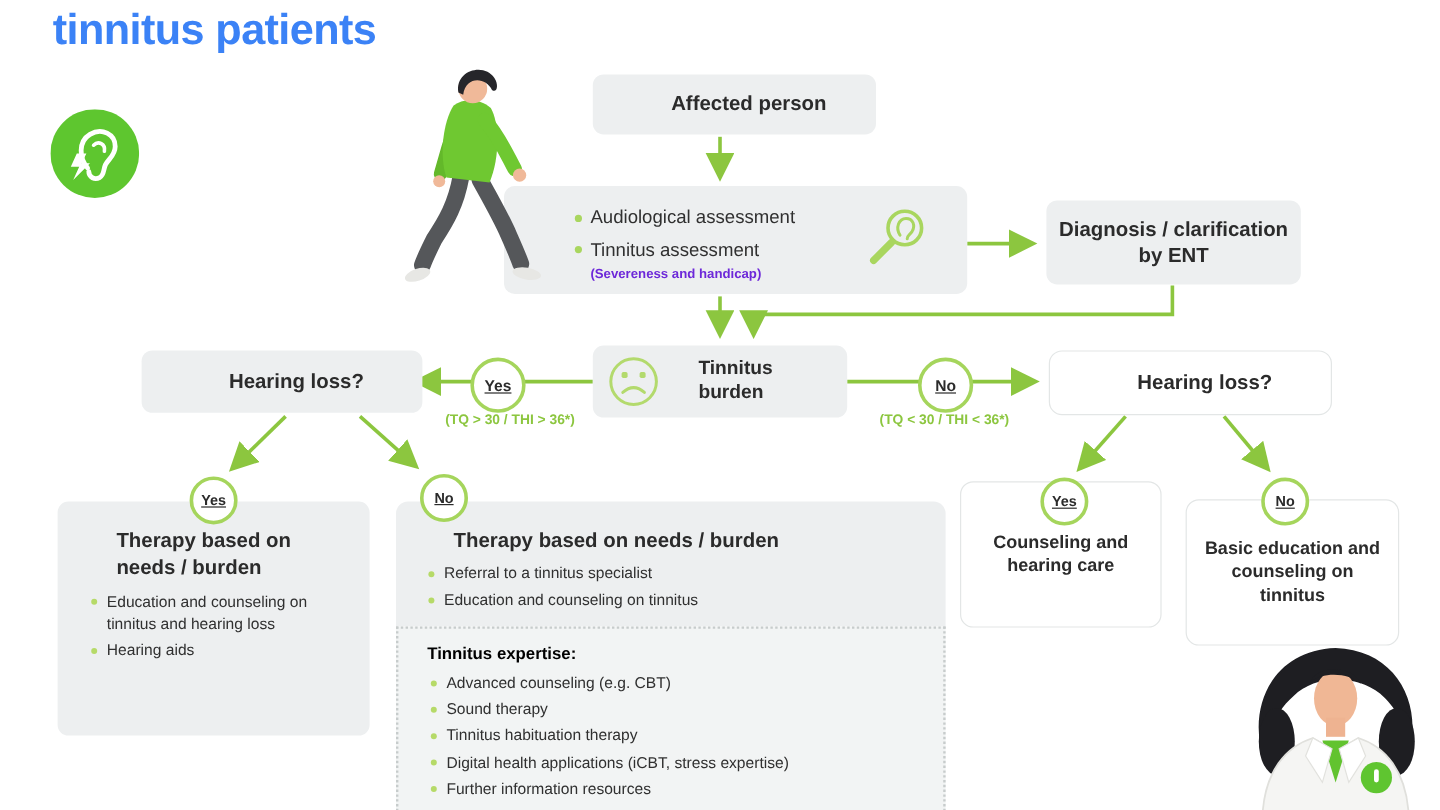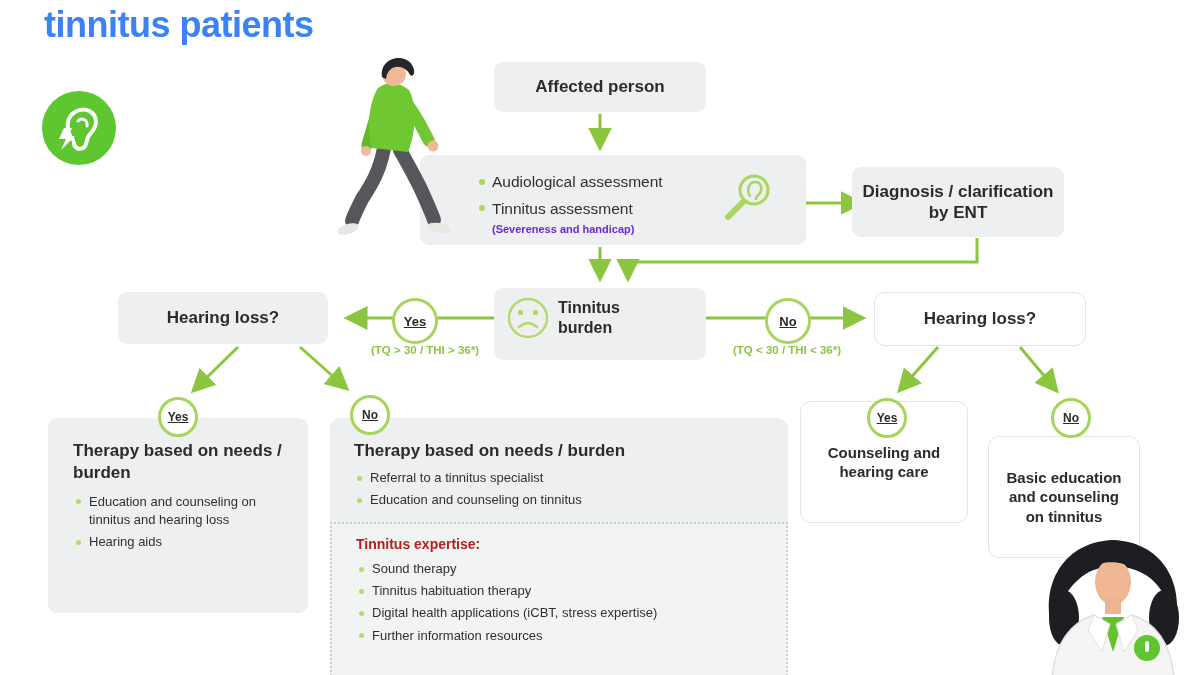--- a/index.html
+++ b/index.html
@@ -17,21 +17,21 @@
   
   #connectors{left:0;top:0;z-index:1;}
   
   .box-gray{
     position:absolute;background:#edeff0;border-radius:9px;z-index:2;
   }
   .box-white{
     position:absolute;background:#ffffff;border:1.5px solid #e3e6e6;border-radius:11px;z-index:2;
   }
   .center{display:flex;align-items:center;justify-content:center;text-align:center;}
-  .t-bold{font-weight:bold;color:#2b2b2b;}
+  .t-bold{font-weight:bold;color:#2b2b2b;padding-left:24px;}
   .fs17{font-size:17px;line-height:1.25;}
   .fs15{font-size:15px;line-height:1.3;}
   
   .decision{
     position:absolute;background:#ffffff;border:3px solid #a5d55c;border-radius:50%;
     display:flex;align-items:center;justify-content:center;
     font-weight:bold;color:#2b2b2b;z-index:3;text-decoration:underline;
   }
   .decision.mid{width:40px;height:40px;font-size:13px;}
   .decision.small{width:34px;height:34px;font-size:12px;}
@@ -53,21 +53,21 @@
   ul.bullets.big li::before{width:6px;height:6px;background:#a9d65f;}
   .assess-note{
     font-weight:bold;font-size:11px;color:#6d28d9;padding-left:16px;margin-top:-1px;
   }
   
   .expertise{
     position:absolute;left:330px;top:522px;width:458px;height:154px;
     background:#f2f4f4;border:2px dotted #c7cccc;border-bottom:none;
     box-sizing:border-box;z-index:2;padding:12px 0 0 24px;
   }
-  .expertise-title{font-weight:bold;font-size:14px;margin-bottom:8px;color:#b91c1c;}
+  .expertise-title{font-weight:bold;font-size:14px;margin-bottom:8px;color:#000000;}
   .illu{z-index:4;}
 </style>
 </head>
 <body>
 
 <div class="abs page-title">tinnitus patients</div>
 
 <div class="abs illu" style="left:42px;top:91px;width:74px;height:74px;">
   <svg width="74" height="74" viewBox="0 0 74 74">
     <circle cx="37" cy="37" r="37" fill="#5ec62f"></circle>
@@ -111,25 +111,25 @@
   </div>
   <div class="abs" style="left:296px;top:14px;width:62px;height:62px;">
     <svg width="62" height="62" viewBox="0 0 62 62">
       <circle cx="38" cy="21" r="14" fill="none" stroke="#a9d65f" stroke-width="3"></circle>
       <path d="M34,27 C30,21 33,13 39,13 C45,13 47,19 44,24 C42,27 40,27 40,30" fill="none" stroke="#a9d65f" stroke-width="2.5" stroke-linecap="round"></path>
       <line x1="27" y1="33" x2="12" y2="48" stroke="#a9d65f" stroke-width="6" stroke-linecap="round"></line>
     </svg>
   </div>
 </div>
 
-<div class="box-gray center t-bold fs17" style="left:852px;top:167px;width:212px;height:70px;padding:0 10px;box-sizing:border-box;">
+<div class="box-gray center t-bold fs17" style="left:872px;top:167px;width:212px;height:70px;padding:0 10px;box-sizing:border-box;">
   <span>Diagnosis / clarification by ENT</span>
 </div>
 
-<div class="box-gray" style="left:494px;top:288px;width:212px;height:72px;">
+<div class="box-gray" style="left:494px;top:288px;width:212px;height:60px;">
   <div class="abs" style="left:12px;top:8px;width:44px;height:44px;">
     <svg width="44" height="44" viewBox="0 0 44 44">
       <circle cx="22" cy="22" r="19" fill="none" stroke="#b3da6d" stroke-width="2.5"></circle>
       <rect x="12" y="14" width="5" height="5" rx="1.5" fill="#b3da6d"></rect>
       <rect x="27" y="14" width="5" height="5" rx="1.5" fill="#b3da6d"></rect>
       <path d="M13,31 Q22,23 31,31" fill="none" stroke="#b3da6d" stroke-width="2.5" stroke-linecap="round"></path>
     </svg>
   </div>
   <div class="t-bold" style="position:absolute;left:64px;top:10px;width:100px;font-size:16px;line-height:1.25;">Tinnitus burden</div>
 </div>
@@ -176,32 +176,33 @@
   <div class="t-bold" style="font-size:17px;line-height:1.3;margin-bottom:7px;">Therapy based on needs / burden</div>
   <ul class="bullets">
       <li>Referral to a tinnitus specialist</li>
       <li>Education and counseling on tinnitus</li>
     </ul>
 </div>
 
 <div class="expertise">
   <div class="expertise-title">Tinnitus expertise:</div>
   <ul class="bullets" style="margin:0;">
+      <li>Advanced counseling (e.g. CBT)</li>
       <li>Sound therapy</li>
       <li>Tinnitus habituation therapy</li>
       <li>Digital health applications (iCBT, stress expertise)</li>
       <li>Further information resources</li>
     </ul>
 </div>
 
 <div class="box-white center t-bold fs15" style="left:800px;top:401px;width:168px;height:122px;padding:0 12px;box-sizing:border-box;">
   <span>Counseling and hearing care</span>
 </div>
 
-<div class="box-white center t-bold fs15" style="left:988px;top:436px;width:152px;height:122px;padding:0 10px;box-sizing:border-box;">
+<div class="box-white center t-bold fs15" style="left:988px;top:416px;width:178px;height:122px;padding:0 10px;box-sizing:border-box;">
   <span>Basic education and counseling on tinnitus</span>
 </div>
 
 <div class="abs illu" style="left:322px;top:50px;width:140px;height:200px;">
   <svg width="140" height="200" viewBox="0 0 140 200">
 
     <path d="M62,98 C58,120 50,134 40,149 C36,157 32,165 30,171" fill="none" stroke="#55575a" stroke-width="14" stroke-linecap="round"></path>
     <ellipse cx="26" cy="179" rx="11" ry="5" fill="#e7e7e4" transform="rotate(-18 26 179)"></ellipse>
 
     <path d="M78,100 C88,118 96,132 102,146 C106,155 110,164 112,170" fill="none" stroke="#55575a" stroke-width="14" stroke-linecap="round"></path>

